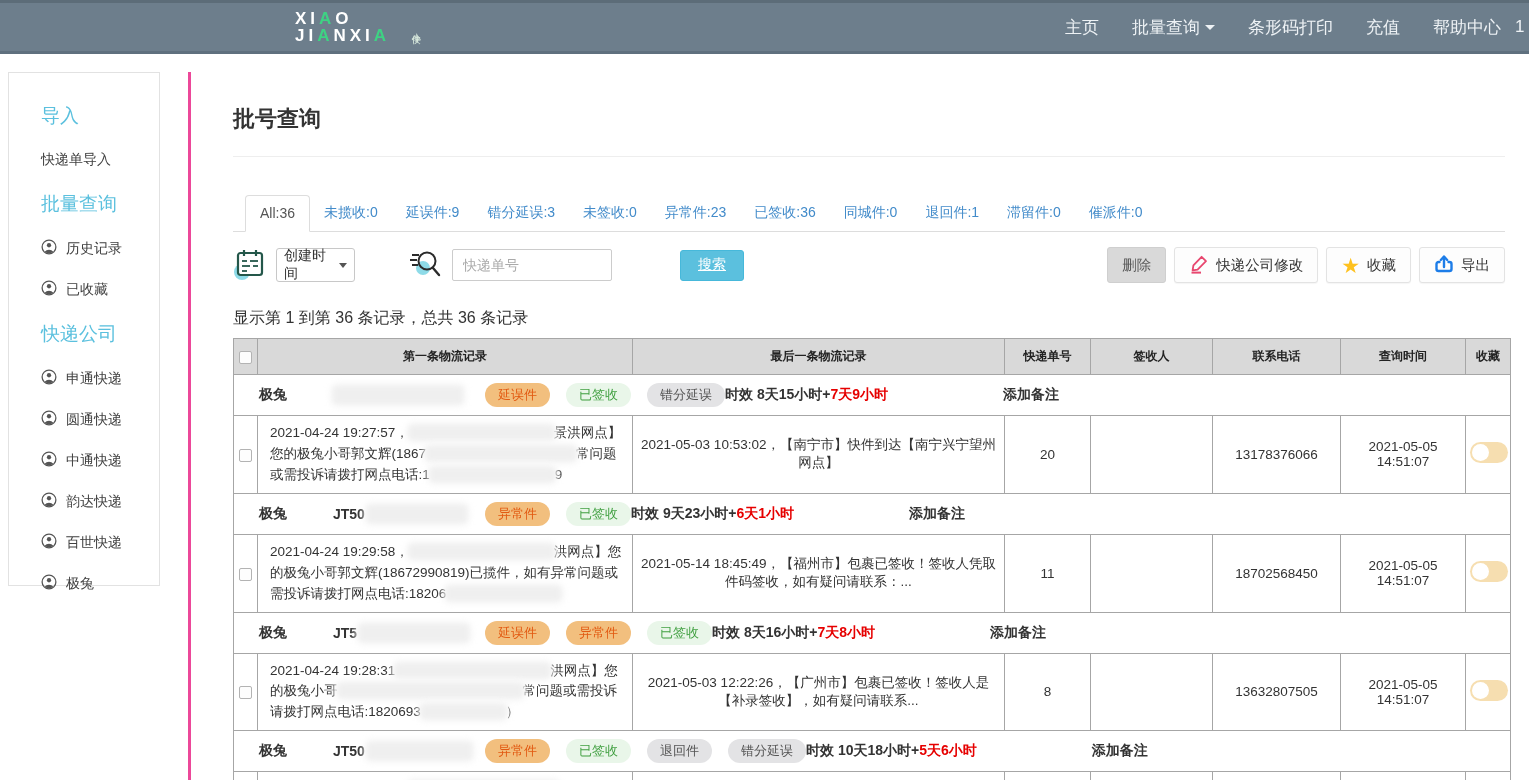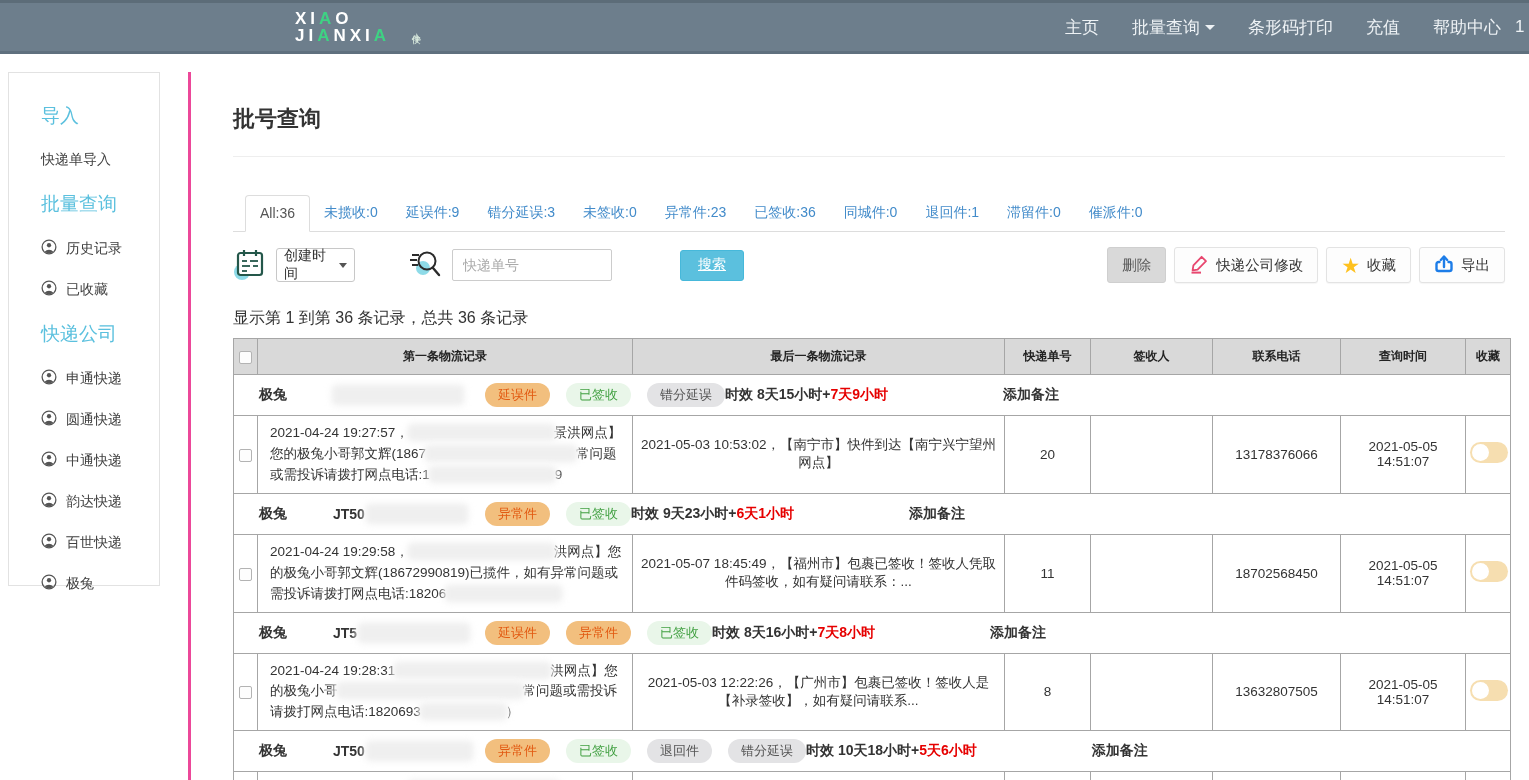--- a/index.html
+++ b/index.html
@@ -337,21 +337,21 @@
                 <span class="badge green">已签收</span>
               </span>
               <span class="g-aging">时效 9天23小时+<span class="g-red">6天1小时</span></span>
               <span class="g-note">添加备注</span>
             </div>
           </td>
         </tr>
         <tr>
           <td><span class="cb"></span></td>
           <td class="cell-first">2021-04-24 19:29:58，<span class="bl" style="width: 145px;"></span>洪网点】您的极兔小哥郭文辉(18672990819)已揽件，如有异常问题或需投诉请拨打网点电话:18206<span class="bl" style="width: 115px;"></span></td>
-          <td>2021-05-07 18:45:49，【福州市】包裹已签收！签收人凭取件码签收，如有疑问请联系：...</td>
+          <td>2021-05-14 18:45:49，【福州市】包裹已签收！签收人凭取件码签收，如有疑问请联系：...</td>
           <td>11</td>
           <td></td>
           <td>18702568450</td>
           <td>2021-05-05 14:51:07</td>
           <td><span class="toggle"><span class="knob"></span></span></td>
         </tr>
         <tr>
           <td class="cell-group" colspan="8">
             <div class="group-line">
               <span class="g-courier">极兔</span>

